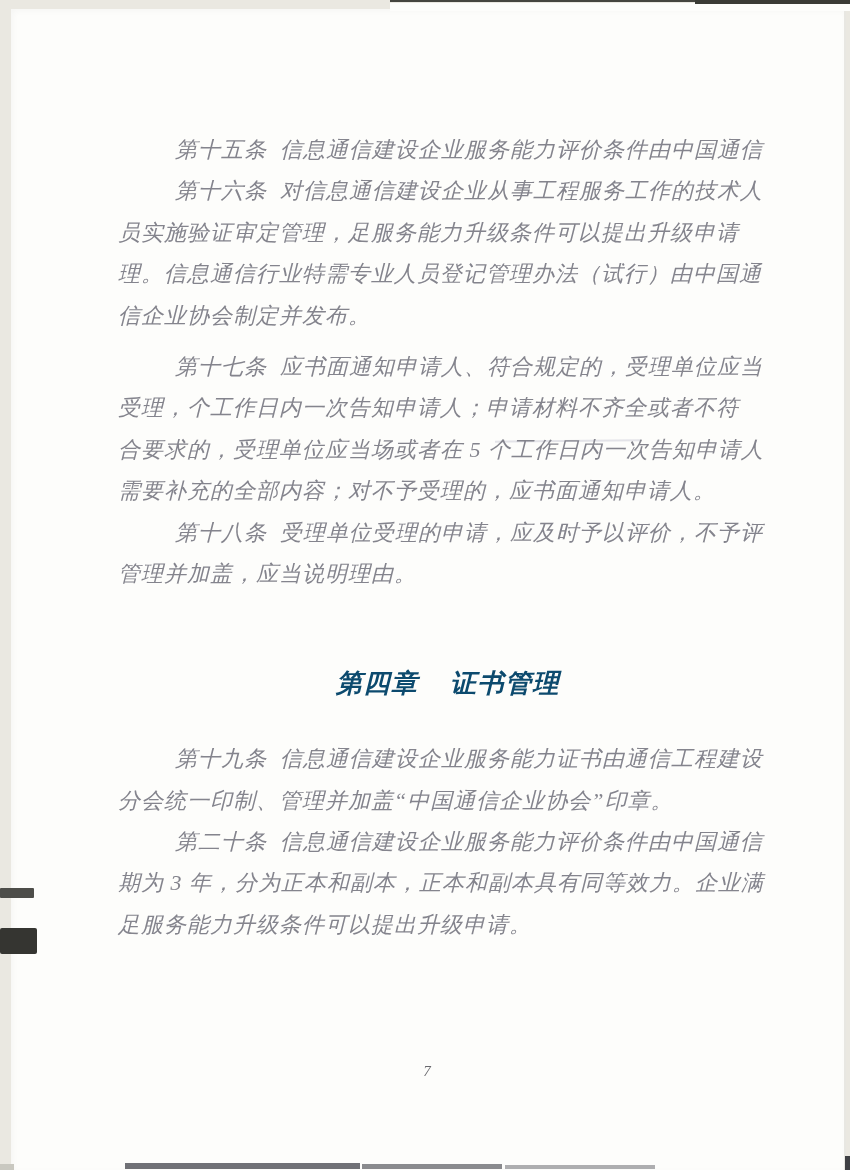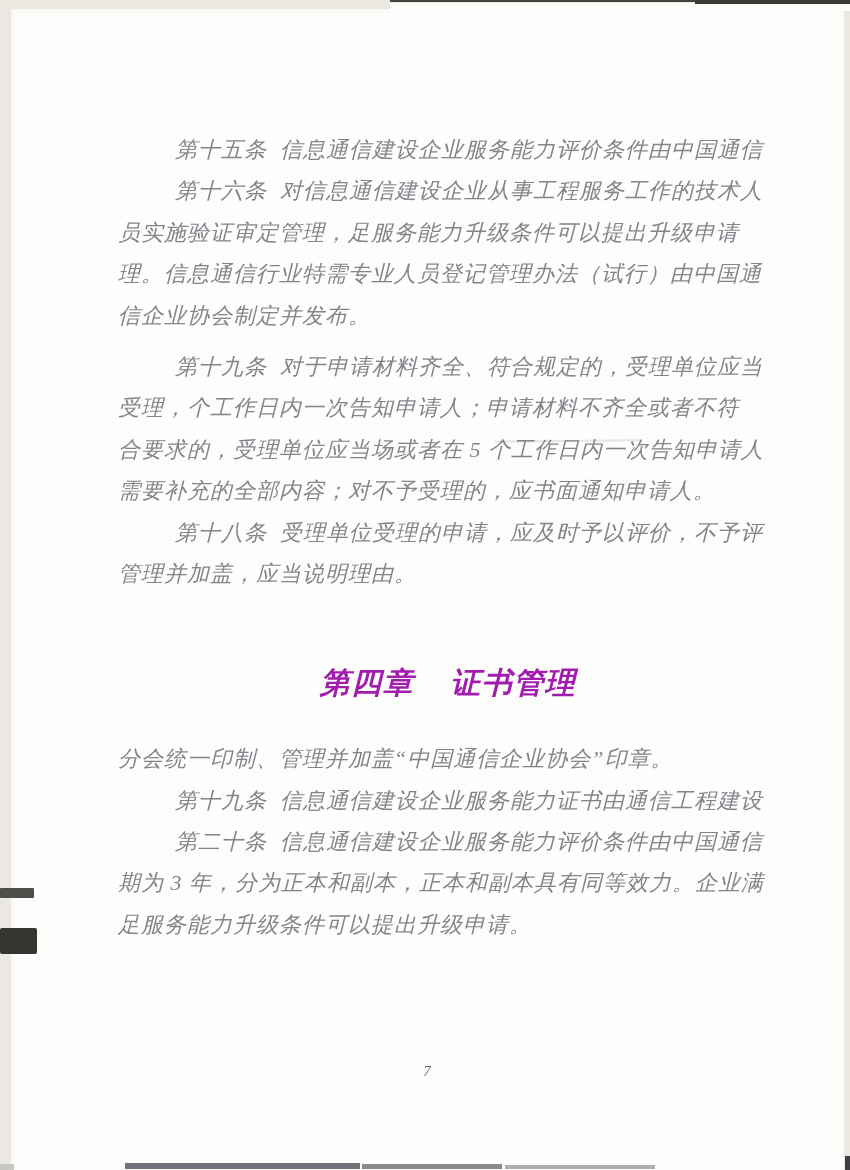--- a/index.html
+++ b/index.html
@@ -61,23 +61,23 @@
   .text-line.indent { padding-left: 57px; }
 
   .chapter-heading {
     margin-top: 69px;
     margin-bottom: 35px;
     height: 40px;
     line-height: 40px;
     text-align: center;
     font-family: "DejaVu Sans", "Liberation Sans", sans-serif;
     font-weight: 700;
-    font-size: 30px;
+    font-size: 26px;
     letter-spacing: 1.5px;
-    color: #a21caf;
+    color: #0c4a6e;
     white-space: pre;
   }
 
   .page-number {
     position: absolute;
     left: 11px; top: 1063px;
     width: 833px;
     text-align: center;
     font-size: 15px;
     color: #68686d;
@@ -107,33 +107,33 @@
       <div class="paragraph">
         <div class="text-line indent">第十五条  信息通信建设企业服务能力评价条件由中国通信</div>
       </div>
       <div class="paragraph">
         <div class="text-line indent">第十六条  对信息通信建设企业从事工程服务工作的技术人</div>
         <div class="text-line">员实施验证审定管理，足服务能力升级条件可以提出升级申请</div>
         <div class="text-line">理。信息通信行业特需专业人员登记管理办法（试行）由中国通</div>
         <div class="text-line">信企业协会制定并发布。</div>
       </div>
       <div class="paragraph spaced">
-        <div class="text-line indent">第十九条  对于申请材料齐全、符合规定的，受理单位应当</div>
+        <div class="text-line indent">第十七条  应书面通知申请人、符合规定的，受理单位应当</div>
         <div class="text-line">受理，个工作日内一次告知申请人；申请材料不齐全或者不符</div>
         <div class="text-line">合要求的，受理单位应当场或者在 5 个工作日内一次告知申请人</div>
         <div class="text-line">需要补充的全部内容；对不予受理的，应书面通知申请人。</div>
       </div>
       <div class="paragraph">
         <div class="text-line indent">第十八条  受理单位受理的申请，应及时予以评价，不予评</div>
         <div class="text-line">管理并加盖，应当说明理由。</div>
       </div>
       <div class="chapter-heading">第四章   证书管理</div>
       <div class="paragraph">
+        <div class="text-line indent">第十九条  信息通信建设企业服务能力证书由通信工程建设</div>
         <div class="text-line">分会统一印制、管理并加盖“中国通信企业协会”印章。</div>
-        <div class="text-line indent">第十九条  信息通信建设企业服务能力证书由通信工程建设</div>
       </div>
       <div class="paragraph">
         <div class="text-line indent">第二十条  信息通信建设企业服务能力评价条件由中国通信</div>
         <div class="text-line">期为 3 年，分为正本和副本，正本和副本具有同等效力。企业满</div>
         <div class="text-line">足服务能力升级条件可以提出升级申请。</div>
       </div>
     </div>
 
   <div class="page-number">7</div>
 

